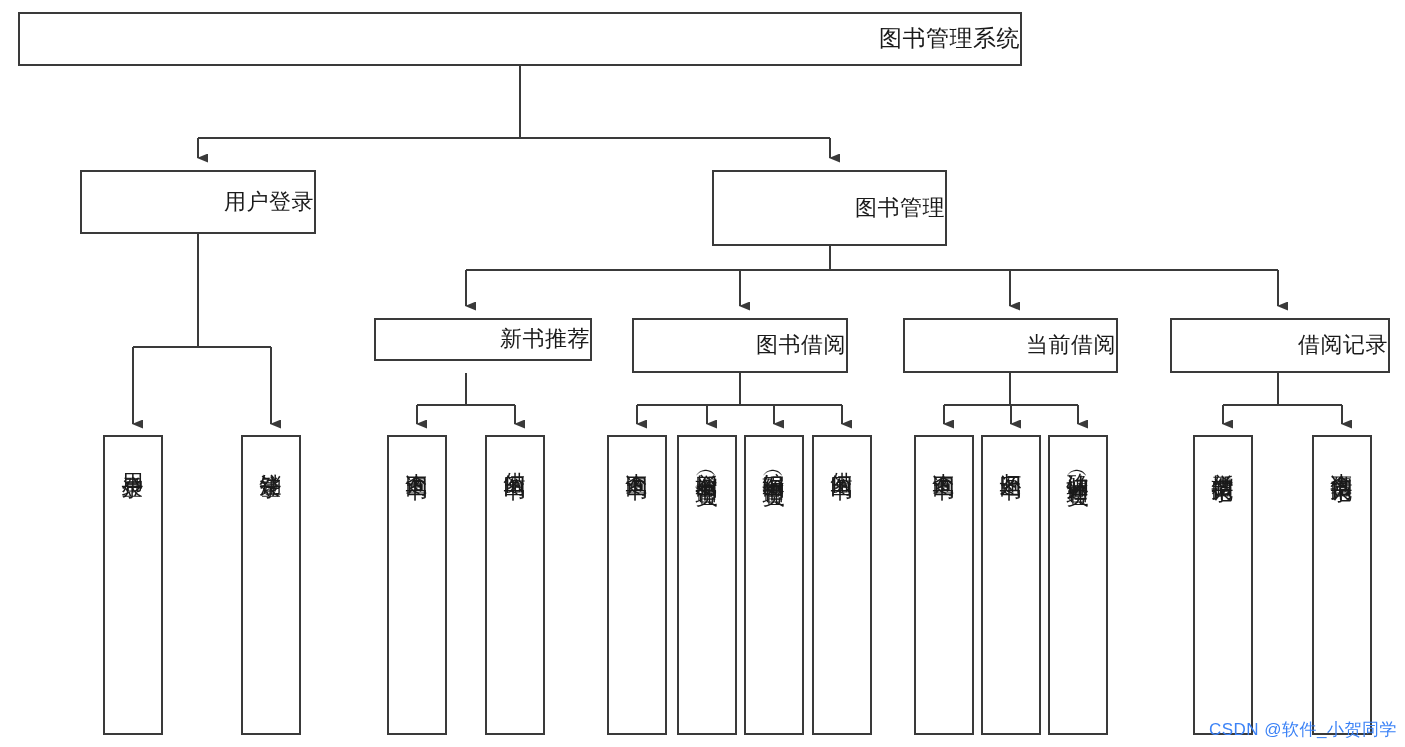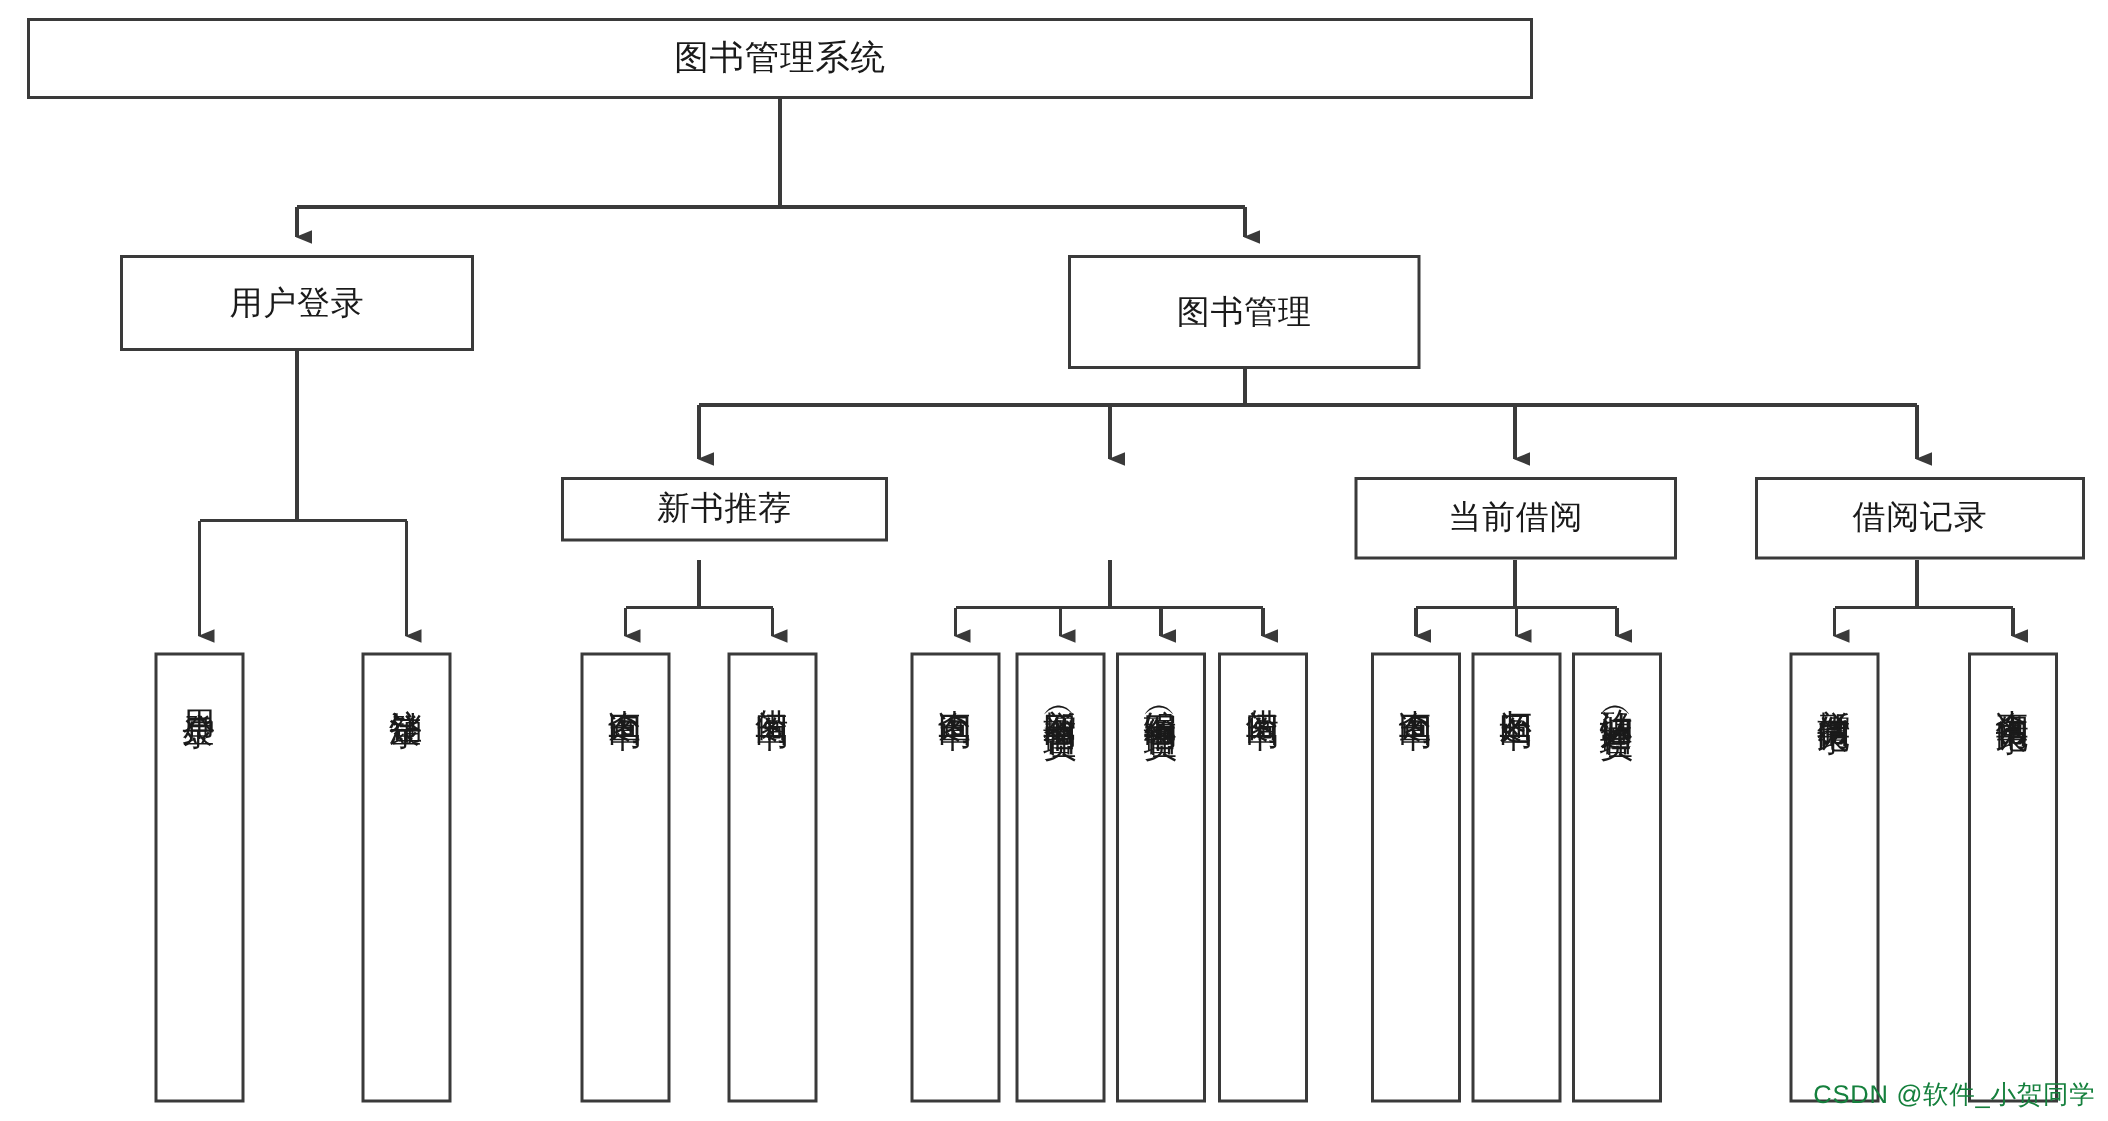--- a/index.html
+++ b/index.html
@@ -26,21 +26,21 @@
     height: 747px;
     pointer-events: none;
   }
   .node {
     position: absolute;
     box-sizing: border-box;
     background: #ffffff;
     border: 2px solid #3a3a3a;
     display: flex;
     align-items: center;
-    justify-content: center;
+    justify-content: flex-end;
     color: #1a1a1a;
     text-align: center;
   }
   .node.root {
     border-width: 2px;
   }
   .node-label {
     display: block;
     line-height: 1.12;
     letter-spacing: 0.5px;
@@ -63,21 +63,21 @@
     font-size: 22px;
     line-height: 1.05;
     letter-spacing: 2px;
     white-space: nowrap;
   }
   #watermark {
     position: absolute;
     right: 8px;
     bottom: 6px;
     font-size: 17px;
-    color: #15803d;
+    color: #3b82f6;
     letter-spacing: 0.5px;
     white-space: nowrap;
     user-select: none;
   }
 </style>
 </head>
 <body>
 
 <div id="diagram-root">
 
@@ -141,20 +141,23 @@
   </div>
 
   <div class="node horiz" style="left:712px; top:170px; width:235px; height:76px;">
     <span class="node-label">图书管理</span>
   </div>
 
   <div class="node horiz" style="left:374px; top:318px; width:218px; height:43px;">
     <span class="node-label">新书推荐</span>
   </div>
 
+  <div class="node horiz" style="left:632px; top:318px; width:216px; height:55px;">
+    <span class="node-label">图书借阅</span>
+  </div>
 
   <div class="node horiz" style="left:1170px; top:318px; width:220px; height:55px;">
     <span class="node-label">借阅记录</span>
   </div>
 
   <div class="node horiz" style="left:903px; top:318px; width:215px; height:55px;">
     <span class="node-label">当前借阅</span>
   </div>
 
   <div class="node vert" style="left:103px; top:435px; width:60px; height:300px;">

